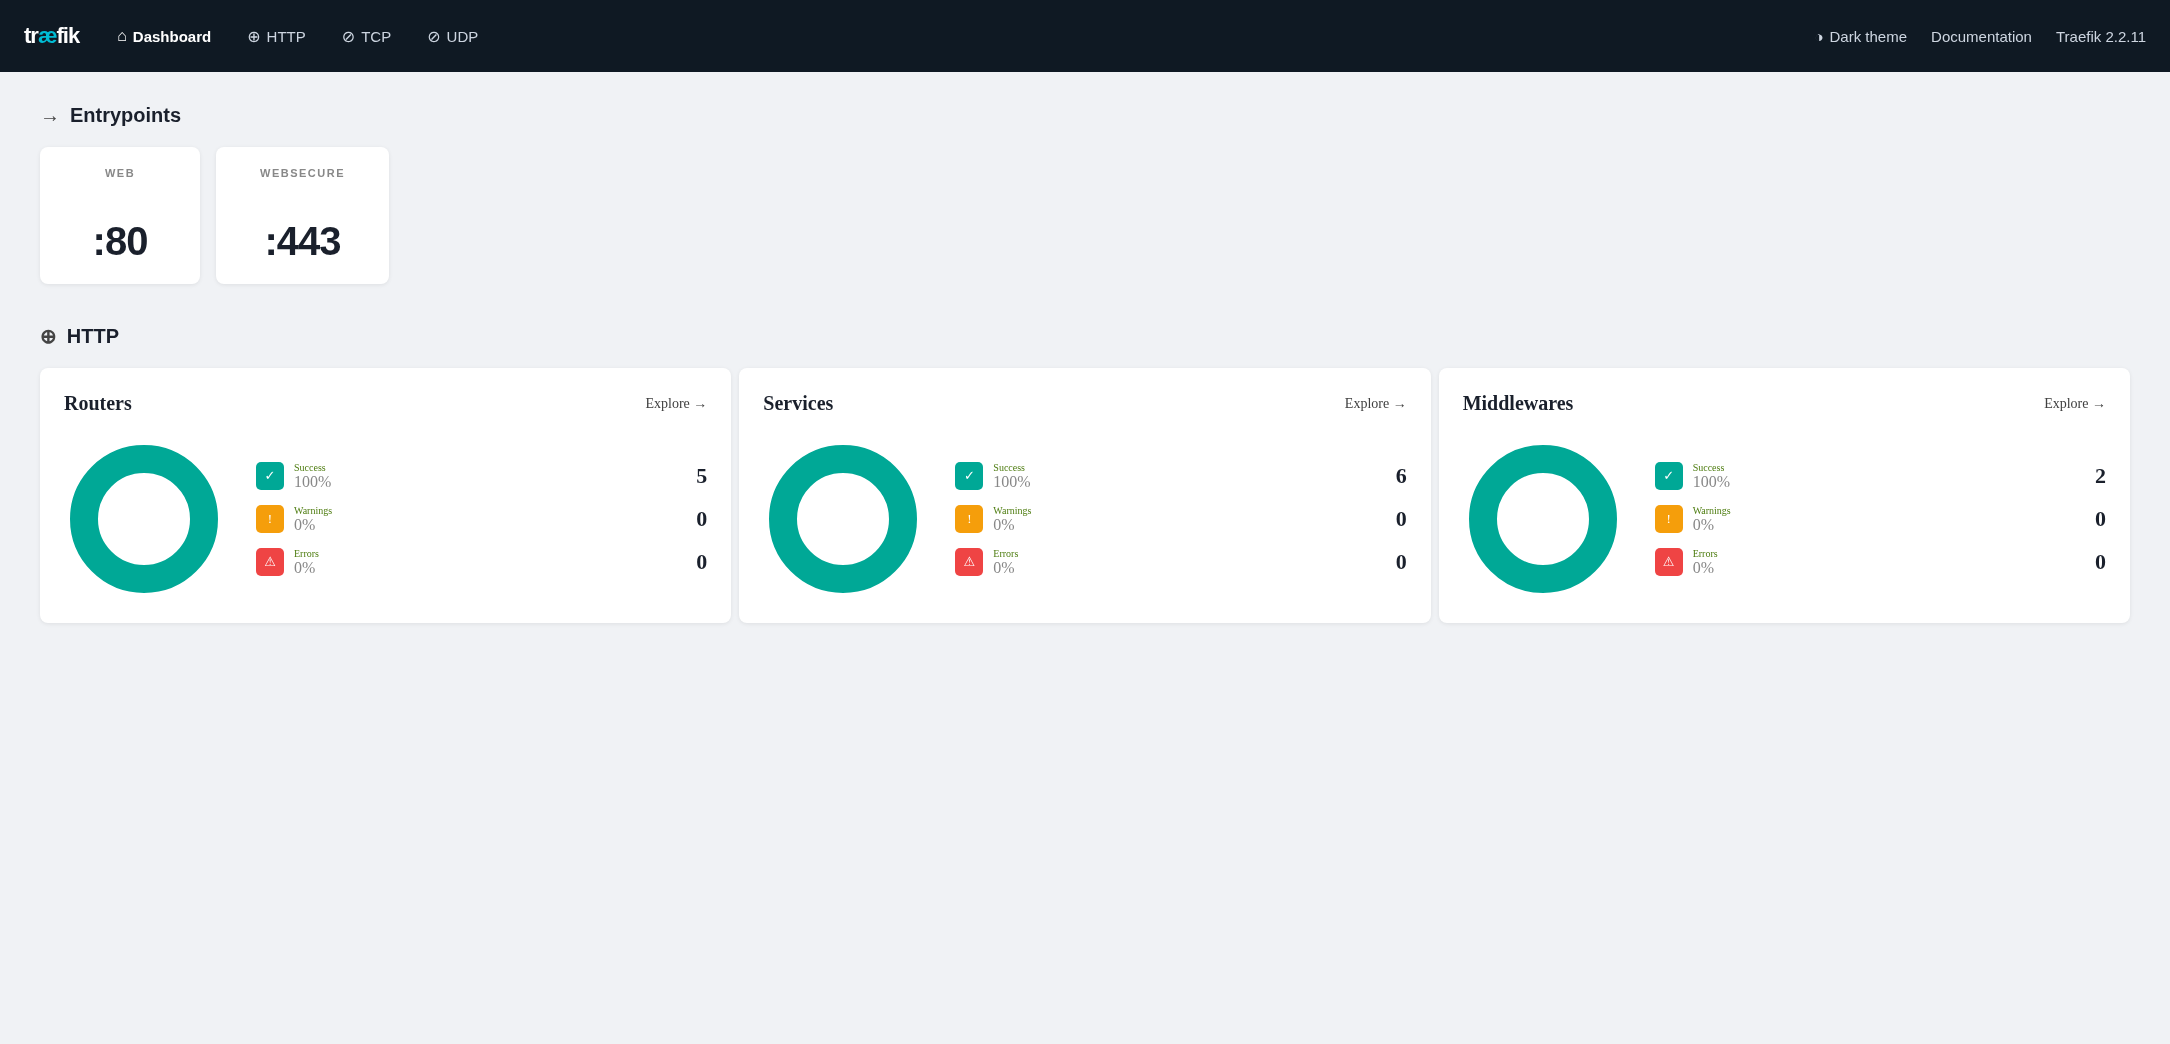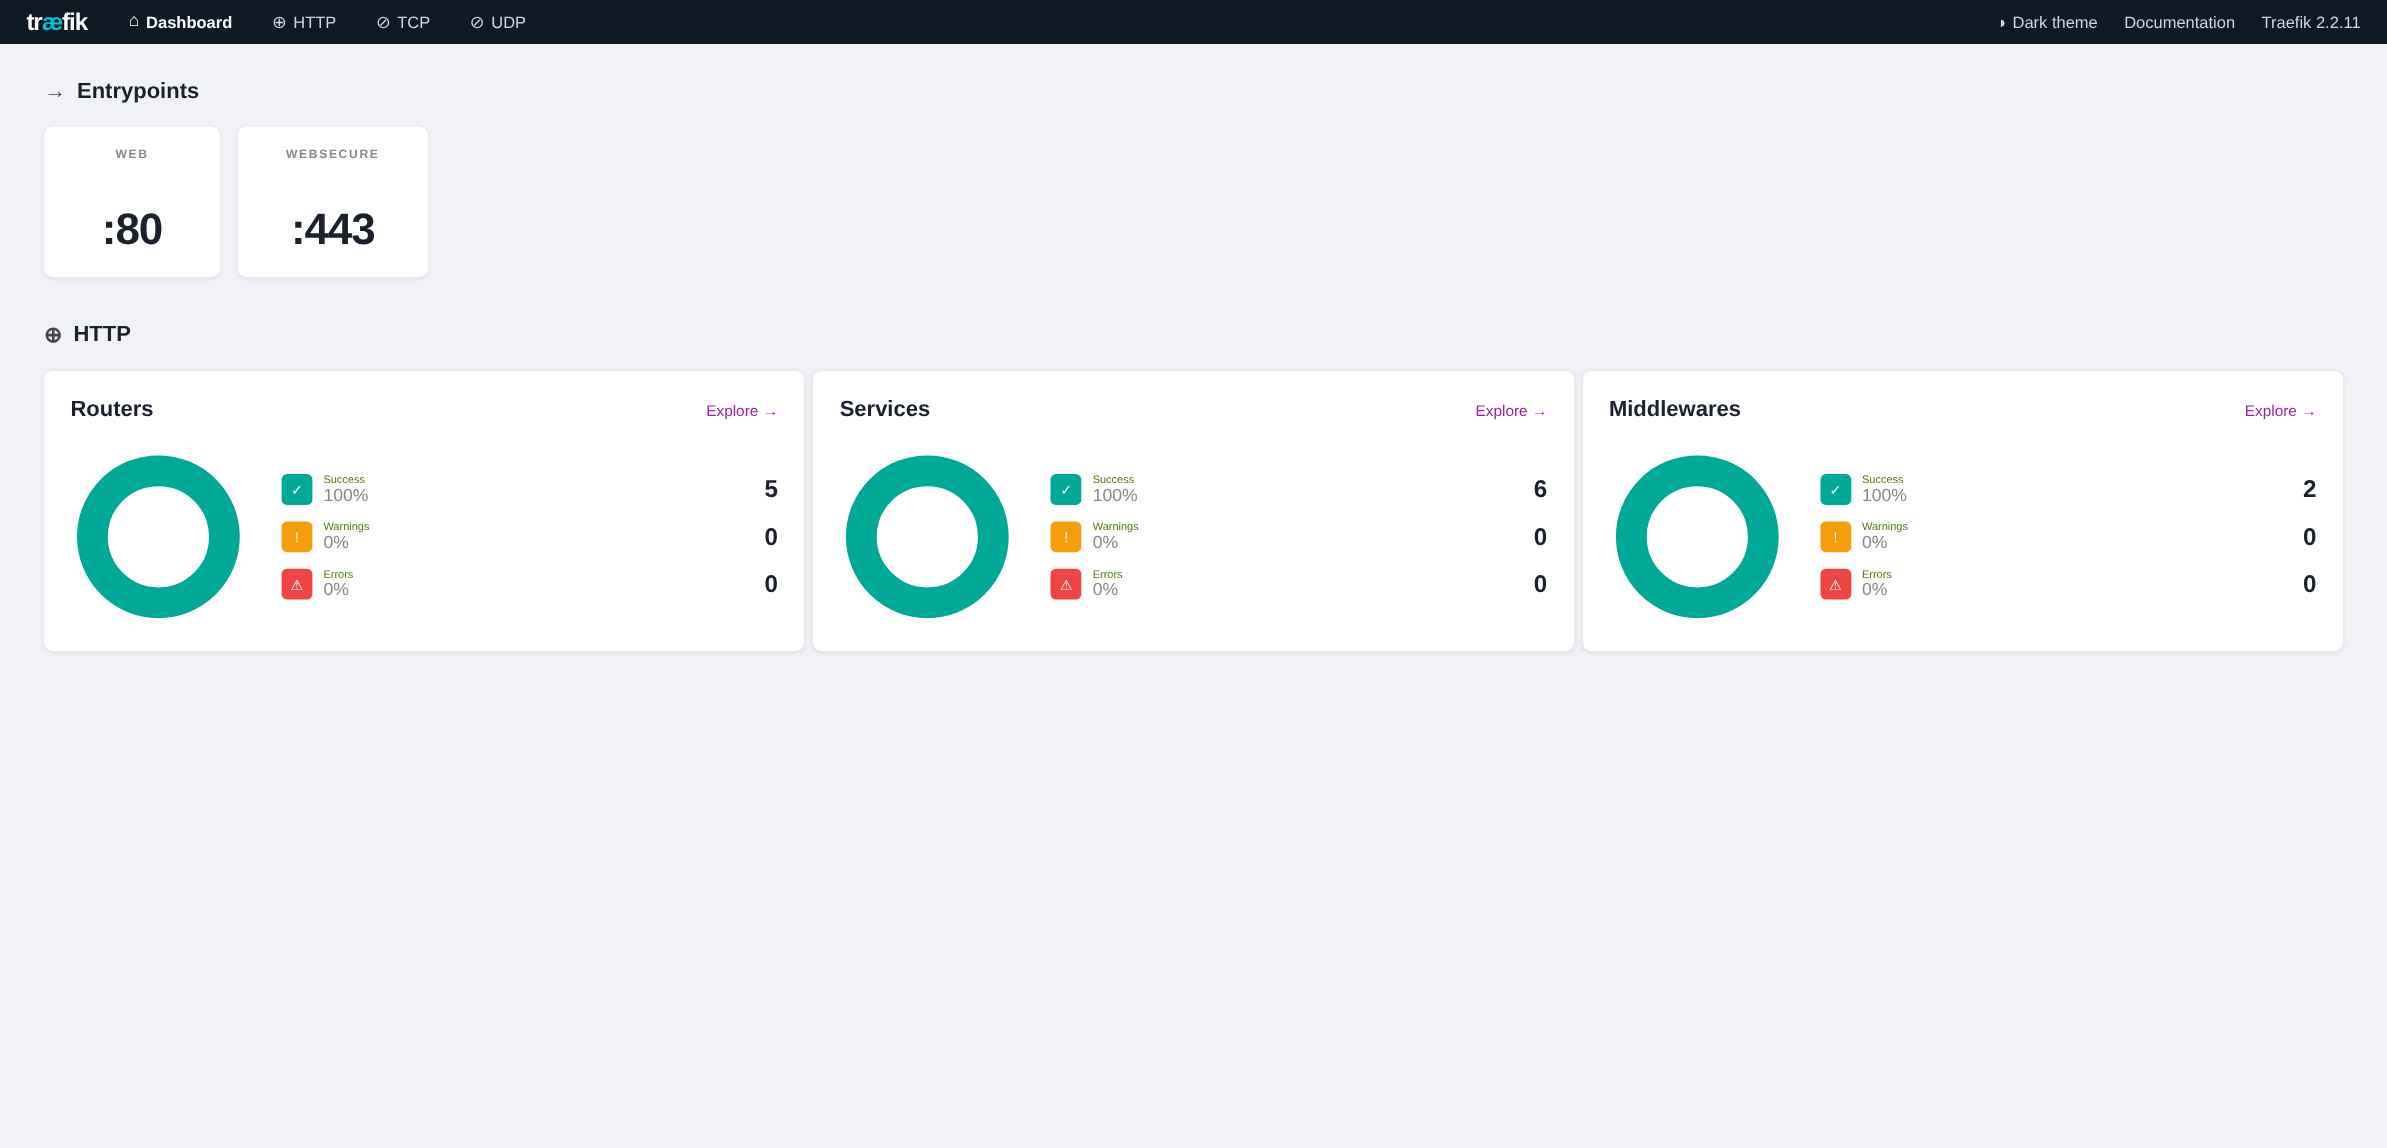--- a/index.html
+++ b/index.html
@@ -4,21 +4,21 @@
   <style>
     * { box-sizing: border-box; margin: 0; padding: 0; }
     body { font-family: 'Segoe UI', Arial, sans-serif; background: #f0f2f5; min-height: 100vh; }
 
     
     nav {
       background: #0f1923;
       display: flex;
       align-items: center;
       padding: 0 24px;
-      height: 40px;
+      height: 72px;
       gap: 8px;
     }
     .nav-logo {
       display: flex;
       align-items: center;
       margin-right: 16px;
     }
     .logo-text {
       color: #fff;
       font-size: 22px;
@@ -100,41 +100,42 @@
       letter-spacing: -1px;
       margin-top: 40px;
     }
 
     
     .http-section { }
     .cards-row {
       display: flex;
       gap: 8px;
       margin-top: 1px;
+      font-family: Liberation Serif, serif;
     }
     .stat-card {
       background: #fff;
       border-radius: 8px;
       flex: 1;
       padding: 24px;
       box-shadow: 0 1px 4px rgba(0,0,0,0.08);
     }
     .card-header {
       display: flex;
       align-items: center;
       justify-content: space-between;
       margin-bottom: 24px;
     }
     .card-title {
       font-size: 20px;
       font-weight: 700;
       color: #1a202c;
     }
     .card-explore {
-      color: #a21caf;
+      color: #404040;
       font-size: 14px;
       font-weight: 500;
       cursor: pointer;
       display: flex;
       align-items: center;
       gap: 4px;
       text-decoration: none;
     }
     .card-body {
       display: flex;

